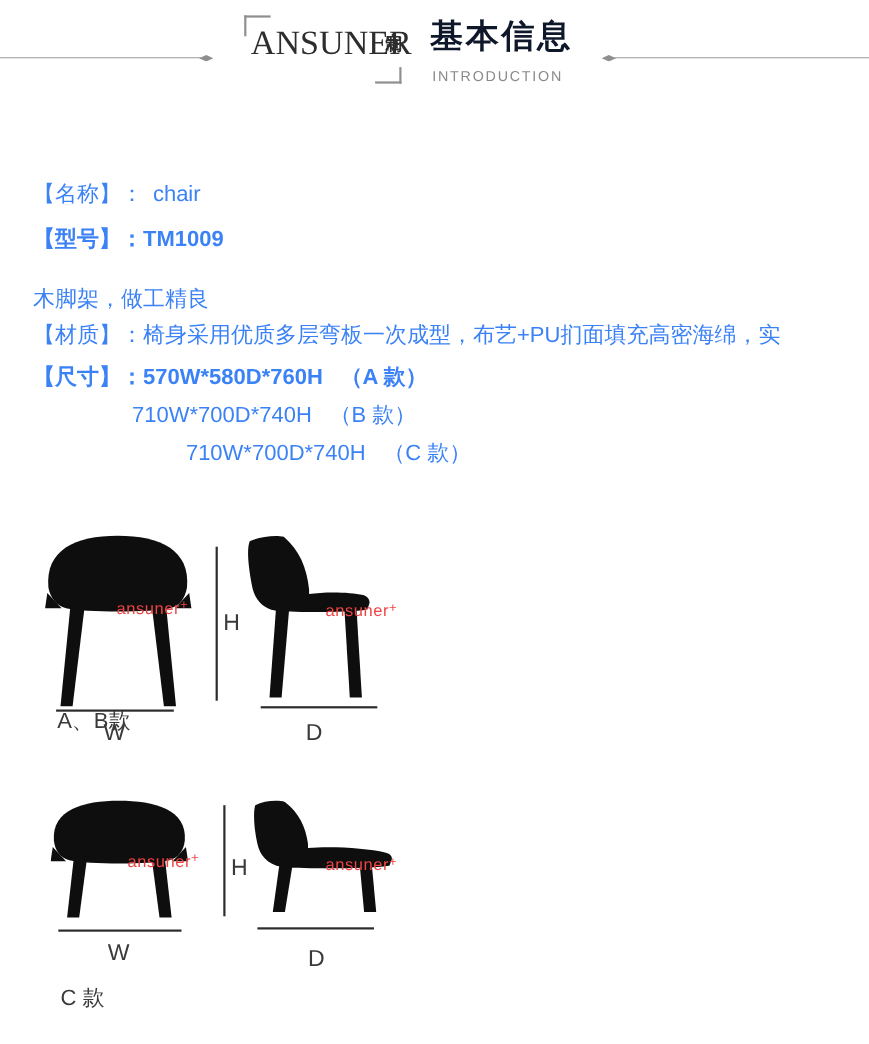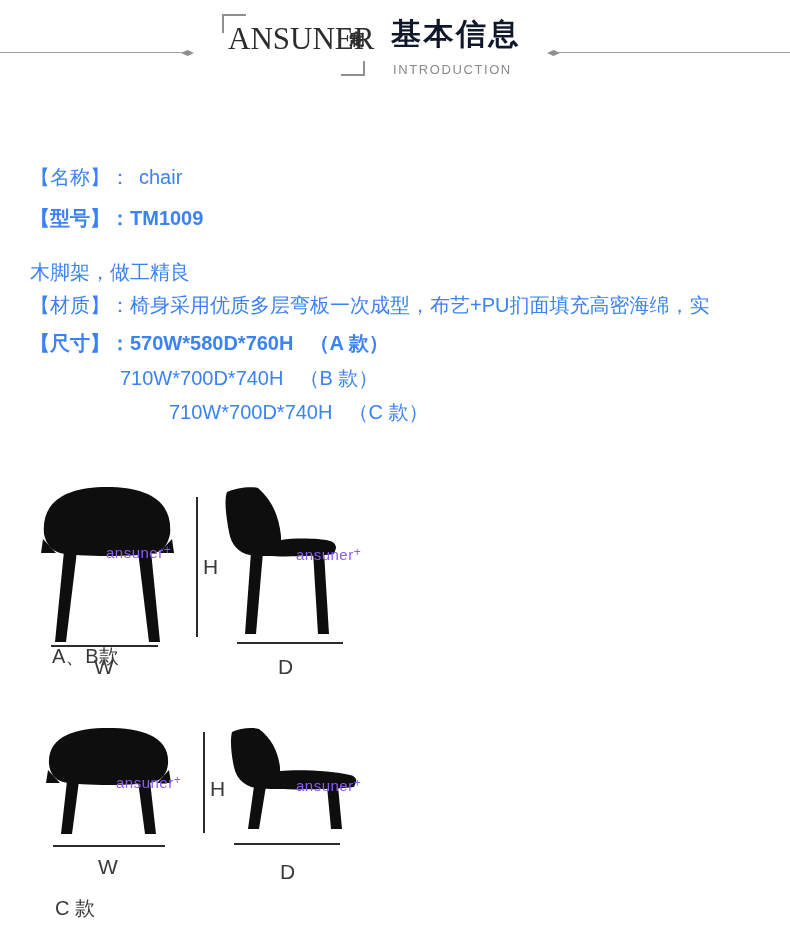--- a/index.html
+++ b/index.html
@@ -37,21 +37,21 @@
   .row-size-1{top:333px;font-weight:bold;}
   .row-size-2{top:368px;left:120px;}
   .row-size-3{top:402px;left:125px;margin-left:44px;}
   .val-gap{margin-left:9px;}
   .variant-gap{margin-left:16px;}
   
   .chair-fill{fill:#0e0e0e;}
   .dim-underline{height:2px;background:#2c2c2c;}
   .dim-label{color:#3a3a3a;font-size:21px;line-height:1;}
   .h-line{width:2px;background:#2c2c2c;}
-  .watermark{color:#8b5cf6;font-size:15px;letter-spacing:.5px;line-height:1;white-space:nowrap;}
+  .watermark{color:#ef4444;font-size:15px;letter-spacing:.5px;line-height:1;white-space:nowrap;}
   .watermark .wm-plus{font-size:12px;vertical-align:4px;}
   .group-label{color:#3a3a3a;font-size:20px;line-height:1;}
 </style>
 </head>
 <body>
 
 <div class="abs hline hline-left"></div>
 <div class="abs diamond diamond-left"></div>
 
 <div class="abs bracket-tl"></div>

